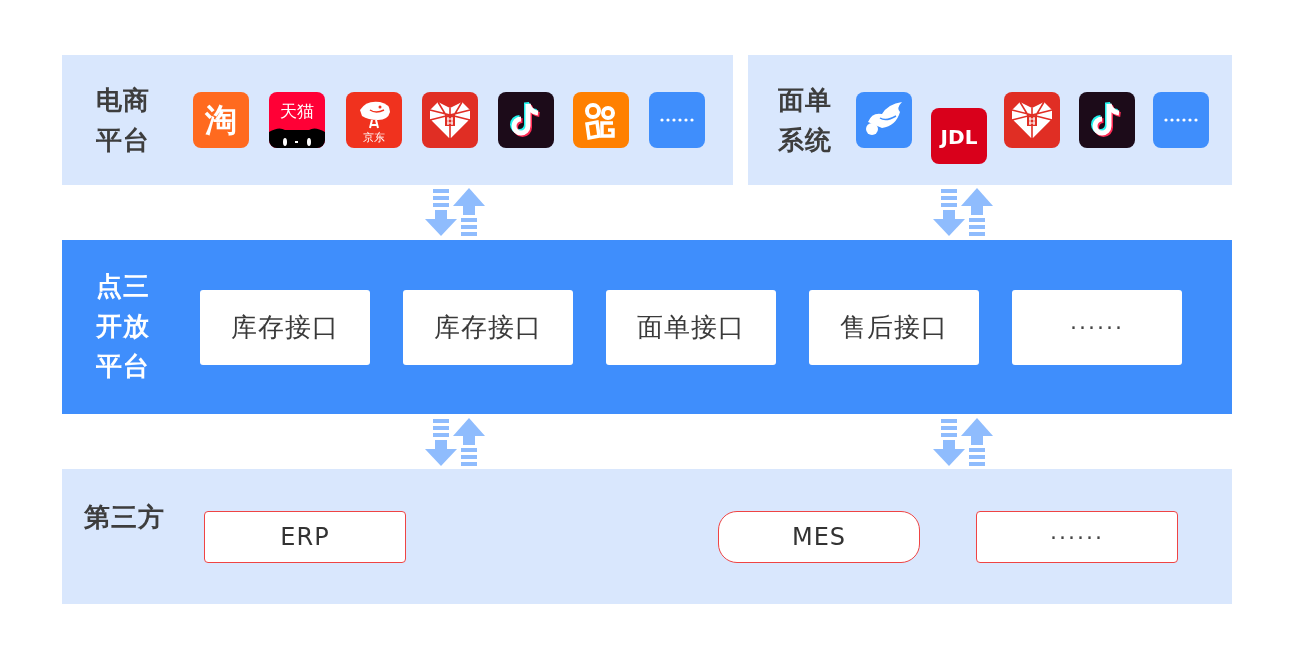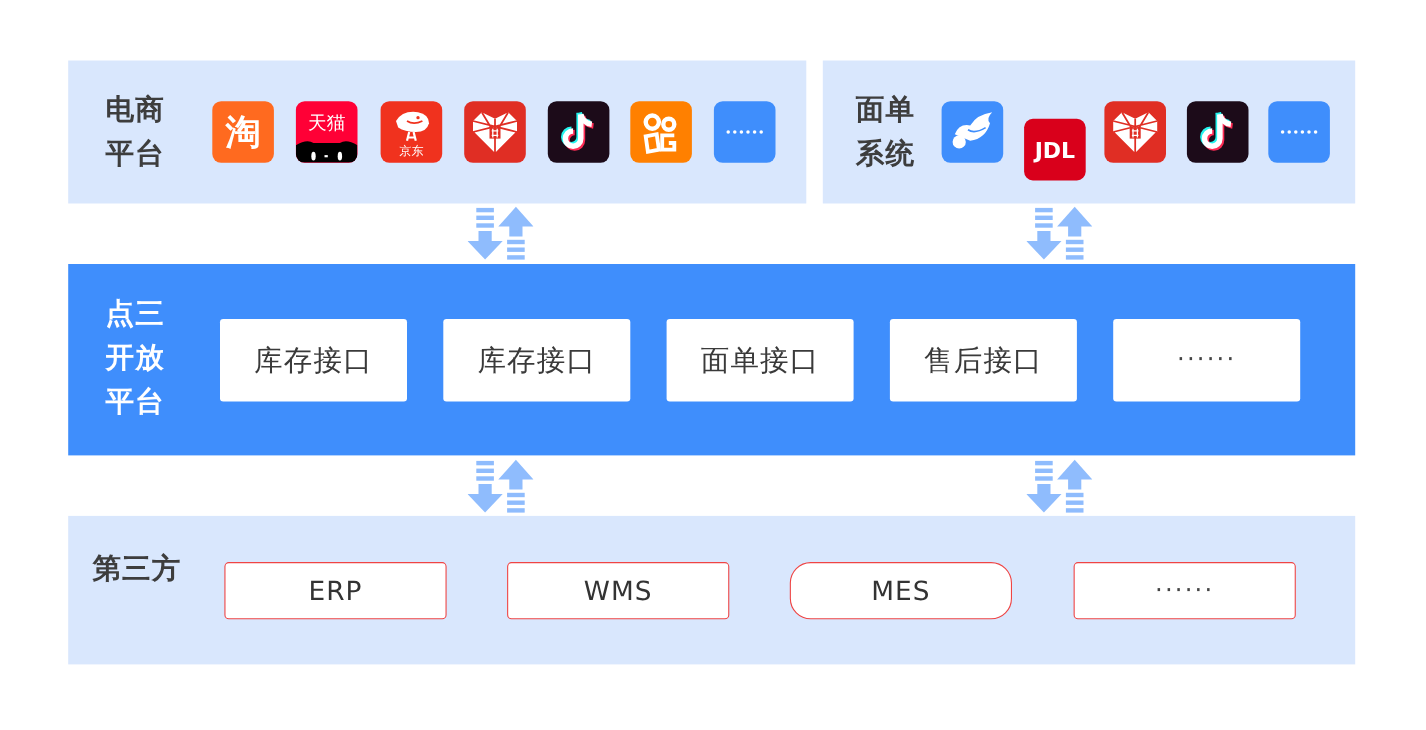--- a/index.html
+++ b/index.html
@@ -259,22 +259,19 @@
 </svg>
 
 <div class="panel-light" style="left:62px; top:469px; width:1170px; height:135px;">
   <div class="group-label" style="left:10px; top:28px; width:105px;">
     <span>第三方</span>
   </div>
 
   <div class="app-box" style="left:142px; top:42px;">
     <span>ERP</span>
   </div>
-  <div class="app-box" style="left:399px; top:42px;">
-    <span>WMS</span>
-  </div>
   <div class="app-box" style="left:656px; top:42px;border-radius:19px;">
     <span>MES</span>
   </div>
   <div class="app-box" style="left:914px; top:42px;">
     <span class="dots">······</span>
   </div>
 </div>
 
 </body></html>

